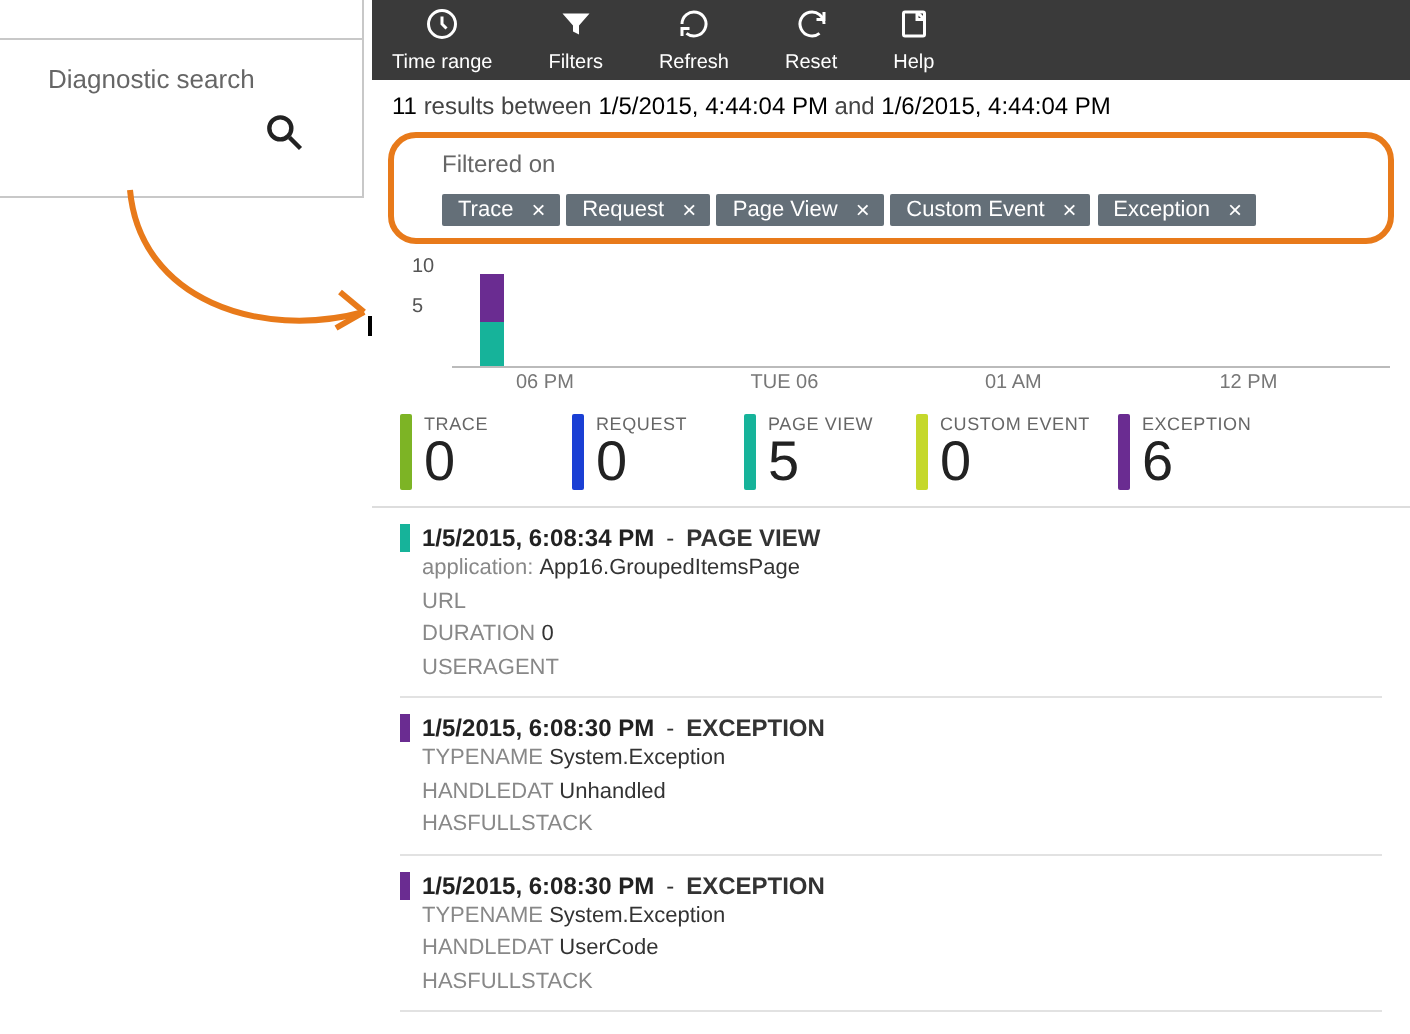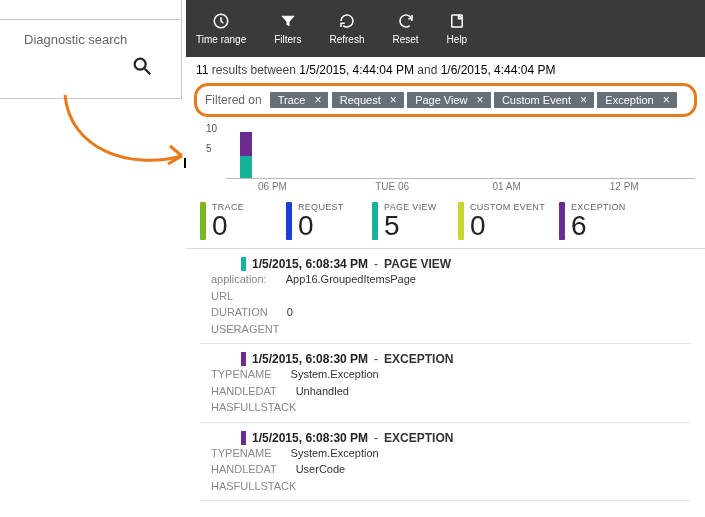--- a/index.html
+++ b/index.html
@@ -46,21 +46,21 @@
     pointer-events: none;
   }
   
   .main {
     position: absolute;
     left: 186px; right: 0; top: 0; bottom: 0;
     background: #fff;
   }
   .toolbar {
     background: #3a3a3a;
-    height: 57px;
+    height: 40px;
     display: flex;
     align-items: center;
     padding-left: 10px;
     gap: 28px;
     color: #fff;
   }
   .tool-btn {
     display: flex;
     flex-direction: column;
     align-items: center;
@@ -72,21 +72,21 @@
   .summary-line {
     padding: 6px 10px 4px;
     font-size: 12px;
     color: #444;
   }
   .summary-line .bold { font-weight: 400; color: #000; }
   .filter-outline {
     margin: 2px 8px;
     border: 3px solid #e87a1a;
     border-radius: 14px;
-    padding: 6px 8px;
+    padding: 6px 24px;
     display: flex;
     align-items: center;
     gap: 8px;
     flex-wrap: wrap;
   }
   .filtered-on { color: #666; font-size: 12px; }
   .chip {
     background: #646f78;
     color: #fff;
     font-size: 11px;
@@ -148,27 +148,26 @@
   }
   .item {
     border-bottom: 1px solid #e2e2e2;
     padding: 8px 0 6px;
   }
   .item-head {
     display: flex;
     align-items: flex-end;
     gap: 6px;
     font-size: 12px;
-    margin-left: 41px;
   }
   .item-bar { width: 5px; height: 14px; display: inline-block; }
   .item-time { font-weight: 600; color: #222; }
   .item-type { font-weight: 600; }
   .item-line { font-size: 11px; color: #888; padding-left: 11px; line-height: 1.5; }
-  .item-line .val { color: #333; font-family: "Segoe UI", sans-serif; margin-left: 16px; }
+  .item-line .val { color: #333; font-family: "Segoe UI", sans-serif; }
   
   .edge-tick {
     position: absolute;
     left: 184px;
     top: 158px;
     width: 4px; height: 10px;
     background: #000;
   }
 </style>
 </head>

